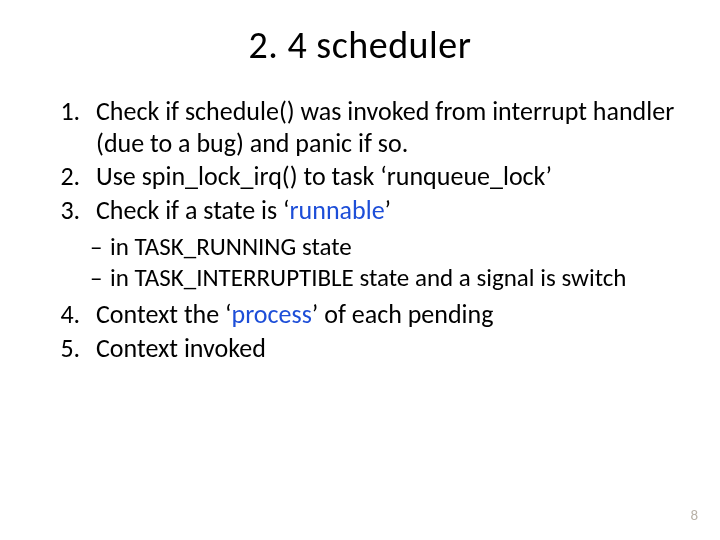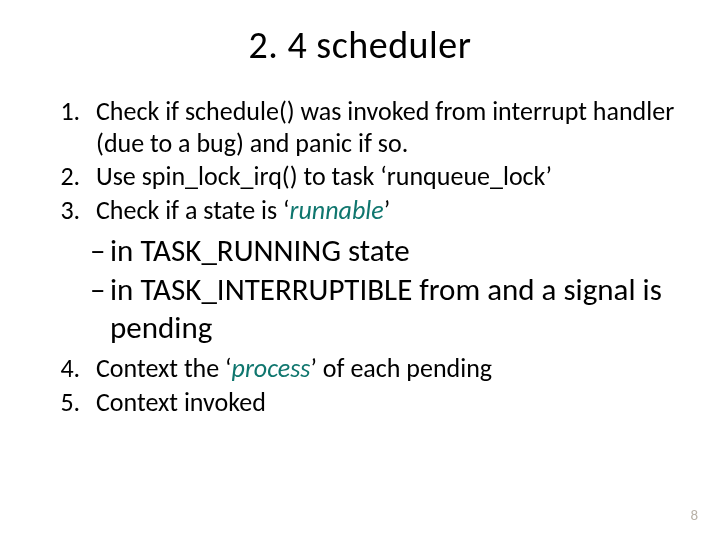--- a/index.html
+++ b/index.html
@@ -25,54 +25,54 @@
   }
   ol.top > li {
     padding-left: 10px;
     margin-bottom: 2px;
   }
   ul.sub {
     list-style: none;
     margin: 4px 0 6px -6px;
   }
   ul.sub > li {
-    font-size: 31px;
+    font-size: 25px;
     line-height: 1.25;
     position: relative;
     padding-left: 20px;
   }
   ul.sub > li::before {
     content: "–";
     position: absolute;
     left: 0;
     top: 0;
   }
   .pagenum {
     position: absolute;
     bottom: 16px;
     right: 22px;
     font-size: 15px;
     color: #b9b2a8;
   }
-  .highlight { color: #0f766e; font-style: italic; }
+  .highlight { color: #1d4ed8; }
 </style>
 </head>
 <body>
 
 <div class="slide">
   <h1 class="title">2. 4 scheduler</h1>
 
   <ol class="top">
     <li>Check if schedule() was invoked from interrupt handler (due to a bug) and panic if so.</li>
     <li>Use spin_lock_irq() to task ‘runqueue_lock’</li>
     <li>
       <span>Check if a state is ‘</span><span class="highlight">runnable</span><span>’</span>
       <ul class="sub">
         <li>in TASK_RUNNING state</li>
-        <li>in TASK_INTERRUPTIBLE from and a signal is pending</li>
+        <li>in TASK_INTERRUPTIBLE state and a signal is switch</li>
       </ul>
     </li>
     <li>
       <span>Context the ‘</span><span class="highlight">process</span><span>’ of each pending</span>
     </li>
     <li>Context invoked</li>
   </ol>
 
   <div class="pagenum">8</div>
 </div>

